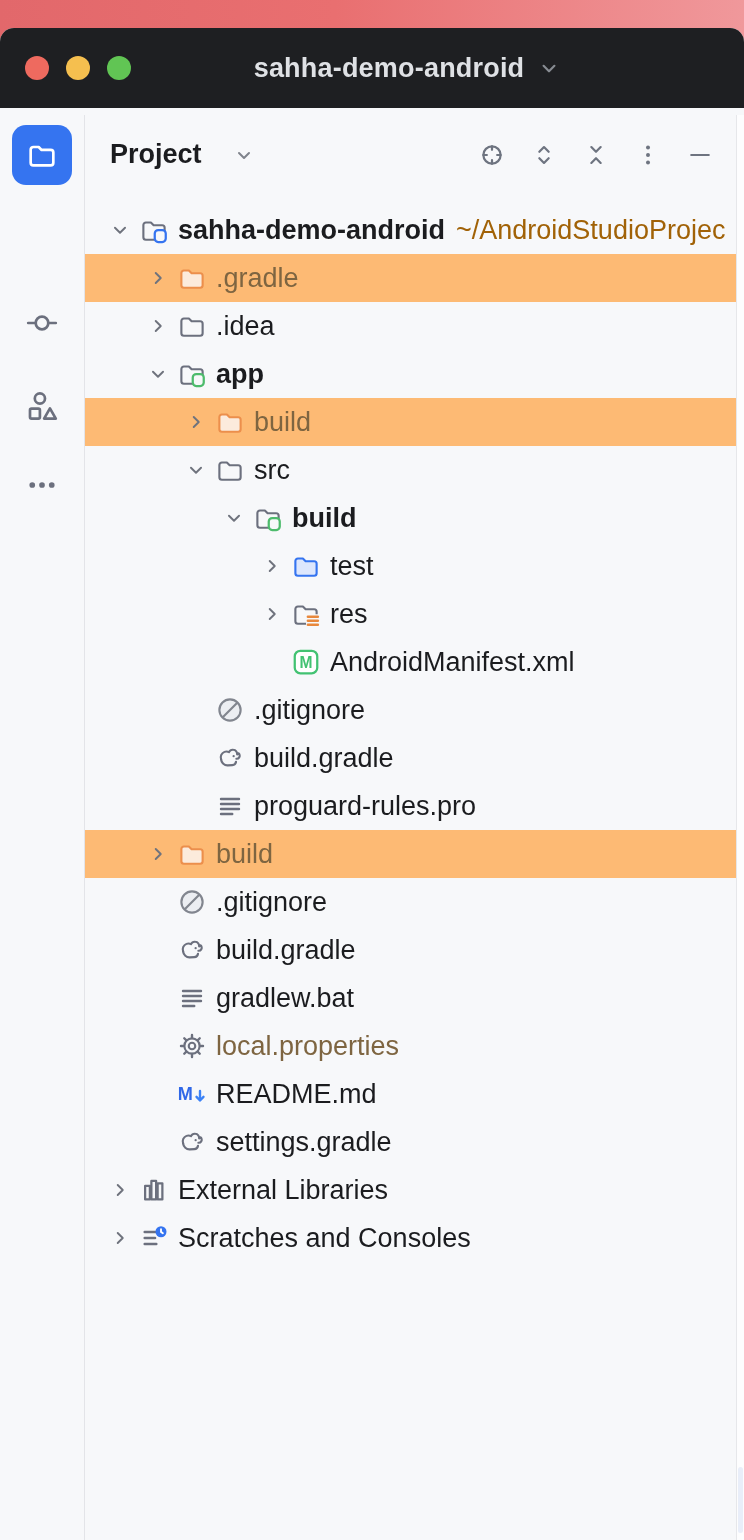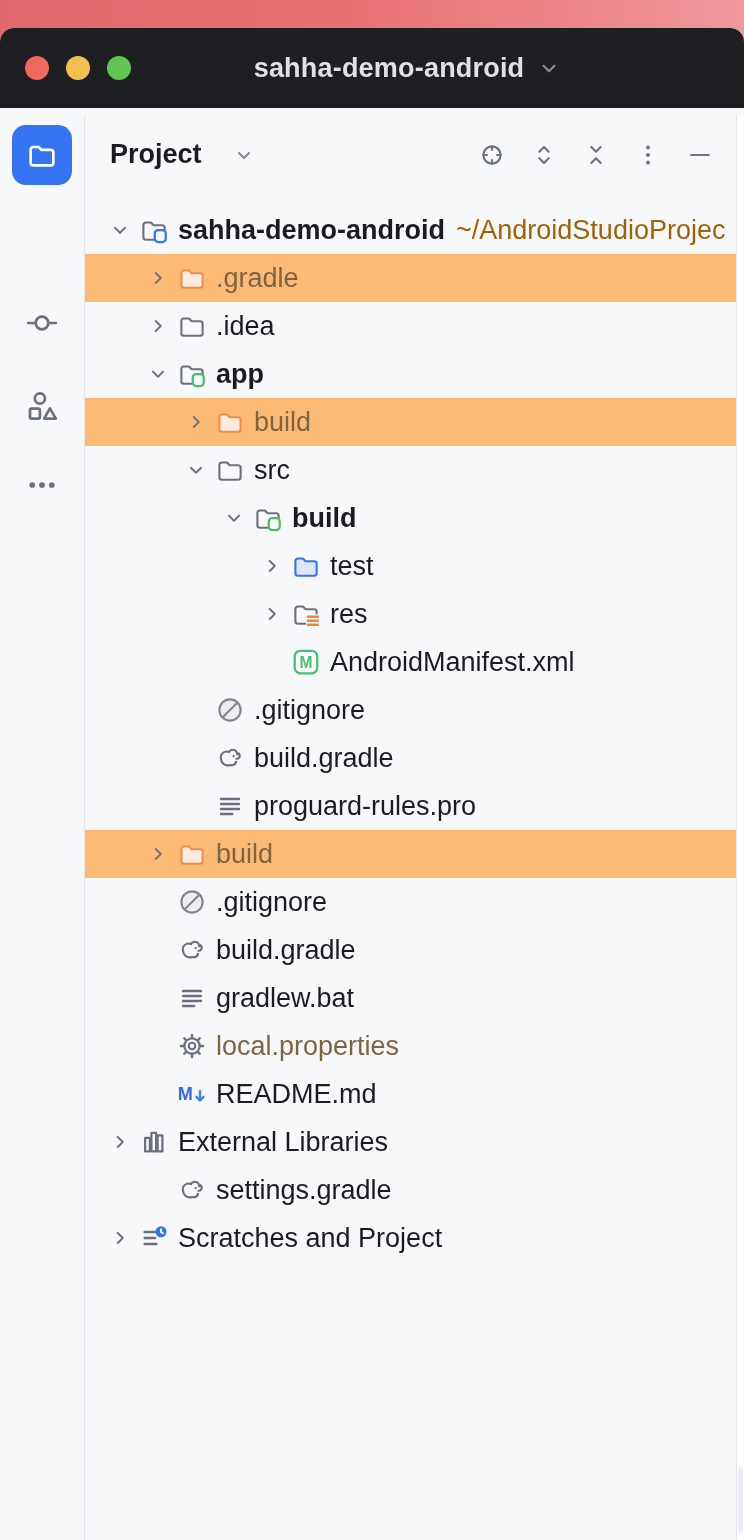--- a/index.html
+++ b/index.html
@@ -417,68 +417,68 @@
                 <text x="0.5" y="16.8" font-size="14.5" font-weight="700" fill="#3068E8" stroke="none" font-family="Liberation Sans, sans-serif">M</text>
                 <g stroke="#3C82F6" stroke-width="1.9">
                   <path d="M18.4 9.5v7.3"></path>
                   <path d="M15.6 14.3l2.8 2.8 2.8-2.8"></path>
                 </g>
               </svg>
             </span>
             <span class="lbl">README.md</span>
           </div>
           <div class="row">
+            <span class="tree-pad" style="width:38px"></span>
+            <span class="chev"></span>
+            <span class="ficon">
+              <svg width="30" height="30" viewBox="0 0 24 24" fill="none" stroke="#6C707E" stroke-width="1.7" stroke-linecap="round" stroke-linejoin="round">
+                <path d="M4.9 13.1c-.9-2.4.3-5.1 2.7-6 1.2-.5 2.5-.4 3.6.2.6-1.3 2-2.1 3.5-1.9 1.9.2 3.2 1.9 3 3.7l1-.9c1.1.7 1.4 2.2.7 3.3-.5.8-1.4 1.2-2.3 1.1"></path>
+                <path d="M4.9 13.1c.2 2.8 2.6 5 5.4 4.8l3.6-.2c1.5-.1 2.7-1.2 2.9-2.7"></path>
+                <circle cx="14.9" cy="10.5" r=".9" fill="#6C707E" stroke="none"></circle>
+              </svg>
+            </span>
+            <span class="lbl">settings.gradle</span>
+          </div>
+          <div class="row">
             <span class="tree-pad" style="width:0px"></span>
             <span class="chev">
               <svg width="22" height="22" viewBox="0 0 24 24" fill="none" stroke="#6F737D" stroke-width="2.1" stroke-linecap="round" stroke-linejoin="round">
                 <path d="M9.5 6.5l5.5 5.5-5.5 5.5"></path>
               </svg>
             </span>
             <span class="ficon">
               <svg width="30" height="30" viewBox="0 0 24 24" fill="none" stroke="#6C707E" stroke-width="1.7" stroke-linecap="round" stroke-linejoin="round">
                 <g stroke-width="1.8">
                   <path d="M4.9 8.6h3.8V19.5H4.9z"></path>
                   <path d="M9.9 4.7h3.8v14.8H9.9z"></path>
                   <path d="M14.9 6.6h3.8v12.9h-3.8z"></path>
                 </g>
               </svg>
             </span>
             <span class="lbl">External Libraries</span>
           </div>
           <div class="row">
-            <span class="tree-pad" style="width:38px"></span>
-            <span class="chev"></span>
-            <span class="ficon">
-              <svg width="30" height="30" viewBox="0 0 24 24" fill="none" stroke="#6C707E" stroke-width="1.7" stroke-linecap="round" stroke-linejoin="round">
-                <path d="M4.9 13.1c-.9-2.4.3-5.1 2.7-6 1.2-.5 2.5-.4 3.6.2.6-1.3 2-2.1 3.5-1.9 1.9.2 3.2 1.9 3 3.7l1-.9c1.1.7 1.4 2.2.7 3.3-.5.8-1.4 1.2-2.3 1.1"></path>
-                <path d="M4.9 13.1c.2 2.8 2.6 5 5.4 4.8l3.6-.2c1.5-.1 2.7-1.2 2.9-2.7"></path>
-                <circle cx="14.9" cy="10.5" r=".9" fill="#6C707E" stroke="none"></circle>
-              </svg>
-            </span>
-            <span class="lbl">settings.gradle</span>
-          </div>
-          <div class="row">
             <span class="tree-pad" style="width:0px"></span>
             <span class="chev">
               <svg width="22" height="22" viewBox="0 0 24 24" fill="none" stroke="#6F737D" stroke-width="2.1" stroke-linecap="round" stroke-linejoin="round">
                 <path d="M9.5 6.5l5.5 5.5-5.5 5.5"></path>
               </svg>
             </span>
             <span class="ficon">
               <svg width="30" height="30" viewBox="0 0 24 24" fill="none" stroke="#6C707E" stroke-width="1.7" stroke-linecap="round" stroke-linejoin="round">
                 <g stroke-width="1.9">
                   <path d="M4.5 7.2h9.4"></path>
                   <path d="M4.5 12h8.4"></path>
                   <path d="M4.5 16.8h9.4"></path>
                 </g>
                 <circle cx="17.6" cy="7" r="4.4" fill="#3574F0" stroke="none"></circle>
                 <path d="M17.6 4.9v2.2l1.5 1.1" stroke="#FFFFFF" stroke-width="1.5"></path>
               </svg>
             </span>
-            <span class="lbl">Scratches and Project</span>
+            <span class="lbl">Scratches and Consoles</span>
           </div>
         </div>
     </div>
 
     <div class="right-strip">
       <div class="scroll-thumb"></div>
     </div>
 
   </div>
 </div>

